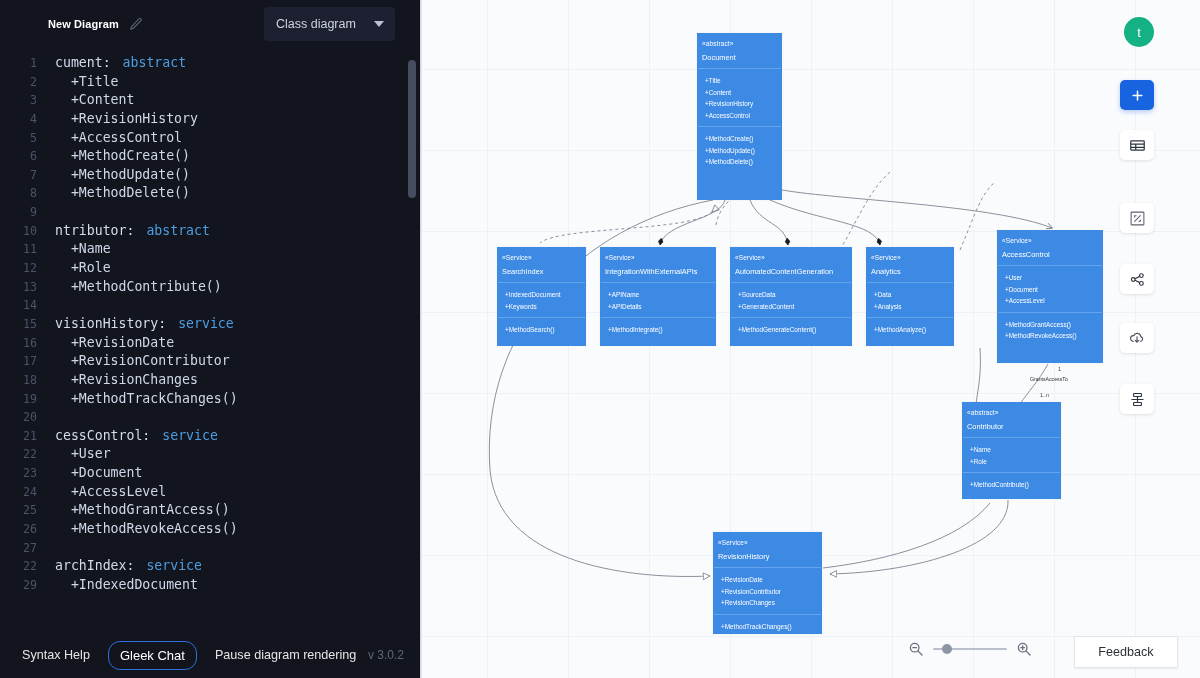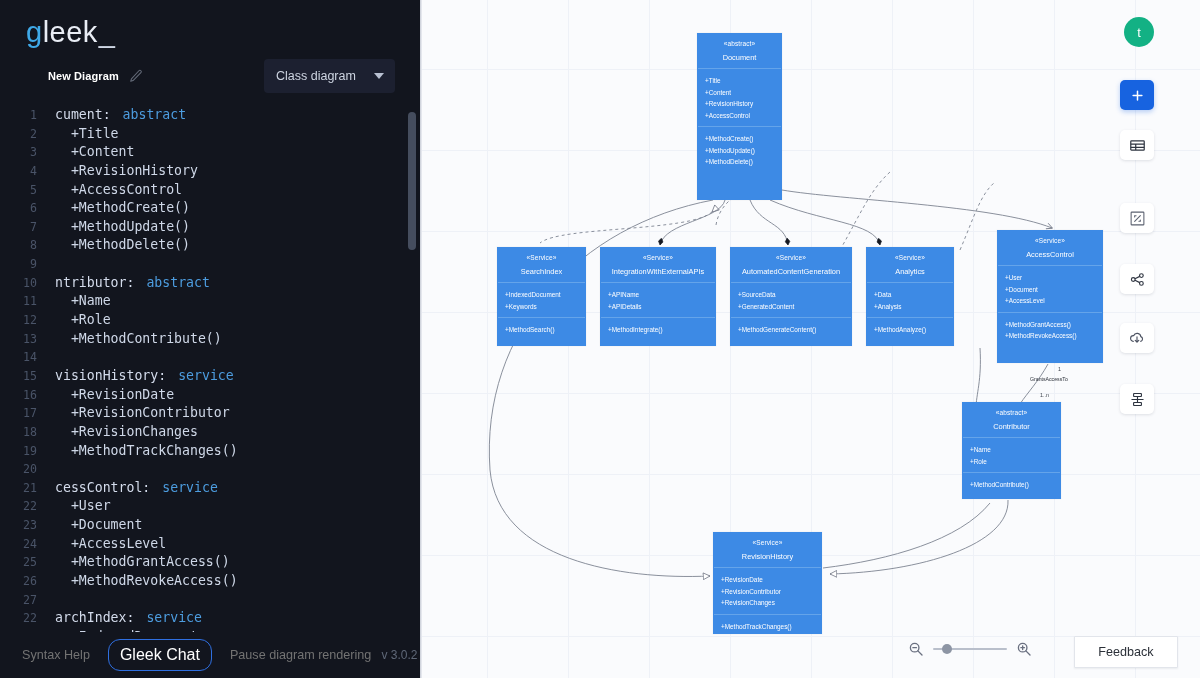--- a/index.html
+++ b/index.html
@@ -96,26 +96,26 @@
   }
 
   .bottom-bar {
     height: 46px; flex: 0 0 46px;
     display: flex; align-items: center;
     padding: 0 16px 0 12px;
     gap: 0px;
     background: #12151e;
   }
   .bb-item {
-    font-size: 12.6px; color: #737373;
+    font-size: 12.6px; color: #e5e5e5;
     padding: 0 10px; cursor: pointer;
     white-space: nowrap;
   }
   .bb-btn {
-    font-size: 16px; color: #ffffff;
+    font-size: 13px; color: #ffffff;
     border: 1.5px solid #2f6fe0; border-radius: 12px;
     padding: 6px 11px; cursor: pointer; white-space: nowrap;
     margin: 0 8px;
   }
   .bb-version {
     margin-left: auto; font-size: 12px; color: #5f6878; white-space: nowrap;
   }
 
   
   .canvas {
@@ -139,21 +139,20 @@
   .cls {
     position: absolute;
     background: #3d8ae5;
     border: 1px solid #3d8ae5;
     color: #ffffff;
     font-family: "Liberation Sans", sans-serif;
     display: flex; flex-direction: column;
     box-shadow: 0 0 0 0.5px rgba(0,0,0,0.04);
   }
   .cls-head {
-    text-align: center;
     padding: 6px 4px 6px;
     border-bottom: 1px solid #64a4ea;
   }
   .cls-stereo { font-size: 6.5px; letter-spacing: .1px; display: block; margin-bottom: 6px; }
   .cls-name { font-size: 7.4px; display: block; }
   .cls-attrs { padding: 6px 7px 5px; border-bottom: 1px solid #64a4ea; }
   .cls-methods { padding: 6px 7px 6px; }
   .cls-row { font-size: 6.4px; line-height: 11.5px; white-space: nowrap; }
 
   .edge-label {
@@ -216,23 +215,20 @@
     box-shadow: 0 1px 2px rgba(30,40,60,.07);
   }
 </style>
 </head>
 <body>
 
 <div id="app">
 
   <div class="left-panel">
 
-    <div class="brand">
-      <span class="brand-text"><span class="g">g</span><span>leek</span><span class="us">_</span></span>
-    </div>
 
     <div class="title-row">
       <span class="diagram-title">New Diagram</span>
       <span class="pencil-icon">
         <svg width="14" height="14" viewBox="0 0 24 24" fill="none" stroke="#9aa3b4" stroke-width="1.8" stroke-linecap="round" stroke-linejoin="round">
           <path d="M17 3a2.4 2.4 0 0 1 3.4 3.4L7 19.8 3 21l1.2-4z"></path>
         </svg>
       </span>
       <span class="spacer-flex"></span>
       <div class="type-select">

